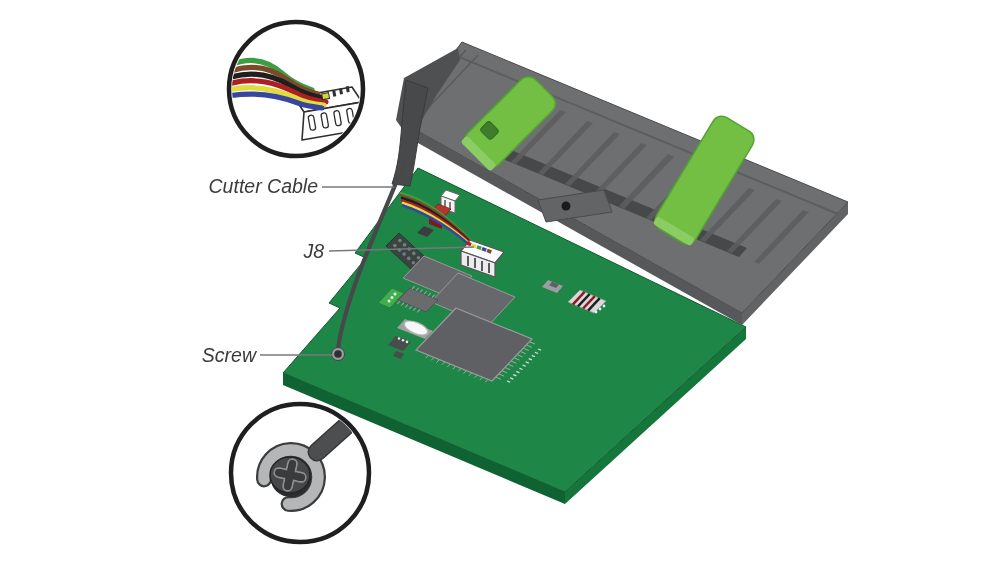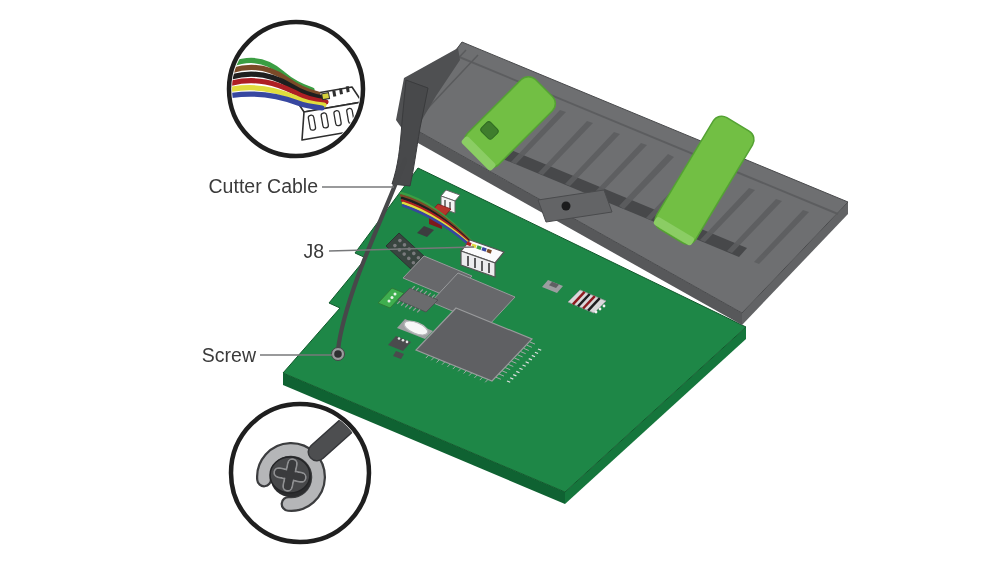--- a/index.html
+++ b/index.html
@@ -1,17 +1,17 @@
 <!DOCTYPE html>
 <html><head>
 <meta charset="utf-8">
 <style>
   html,body{margin:0;padding:0;background:#fff;}
   .stage{position:relative;width:1000px;height:563px;background:#fff;overflow:hidden;
-         font-family:"Liberation Sans",sans-serif;}
+         font-family:"Liberation Sans",sans-serif;font-style:italic;}
   svg{display:block}
   text.diagram-label{fill:#3b3b3b;font-size:19.5px;font-family:"Liberation Sans",sans-serif;}
 </style>
 </head>
 <body>
 
 <div class="stage">
 <svg width="1000" height="563" viewBox="0 0 1000 563">
   <defs>
     <clipPath id="clipTop">

